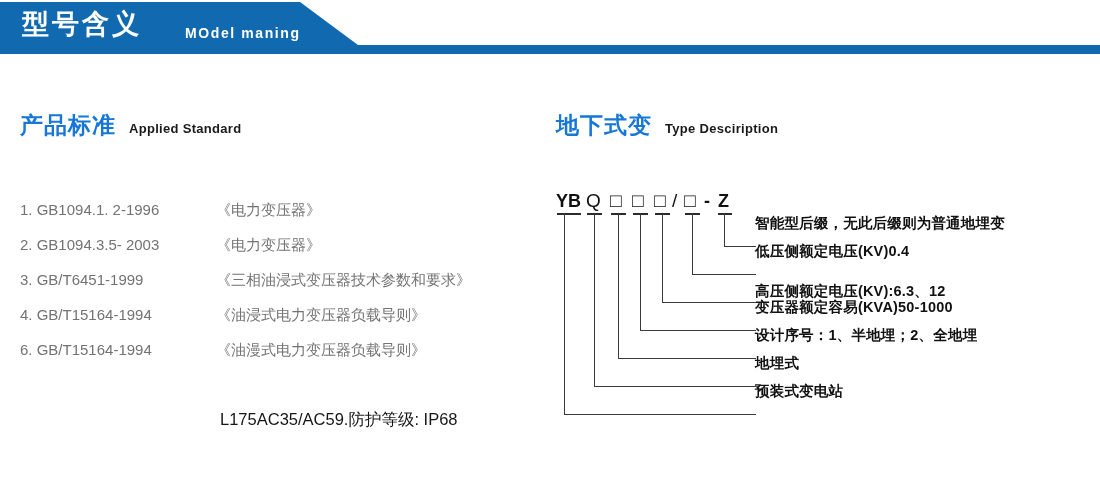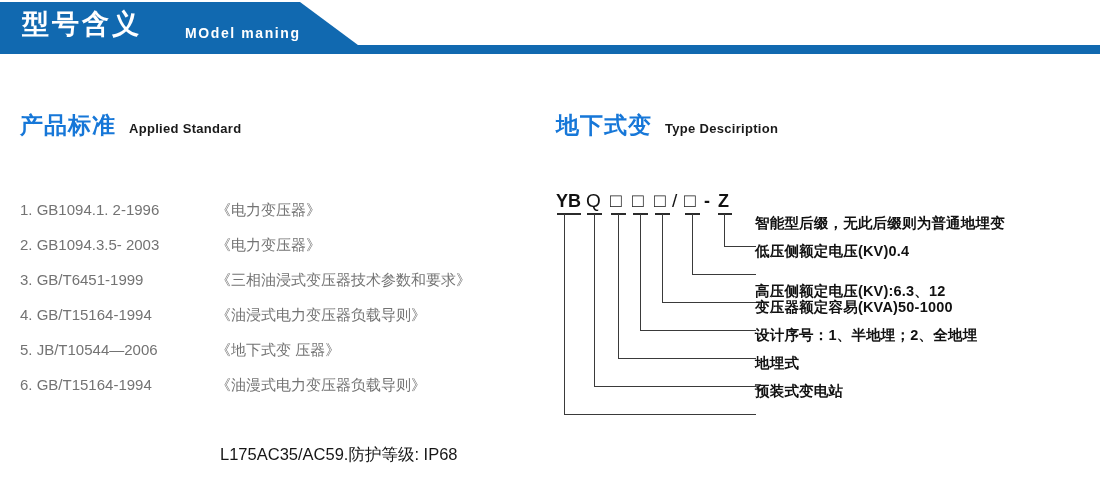--- a/index.html
+++ b/index.html
@@ -199,24 +199,20 @@
     <span class="std-code">2. GB1094.3.5- 2003</span>
     <span class="std-name">《电力变压器》</span>
   </div>
   <div class="standard-row">
     <span class="std-code">3. GB/T6451-1999</span>
     <span class="std-name">《三相油浸式变压器技术参数和要求》</span>
   </div>
   <div class="standard-row">
     <span class="std-code">4. GB/T15164-1994</span>
     <span class="std-name">《油浸式电力变压器负载导则》</span>
-  </div>
-  <div class="standard-row">
-    <span class="std-code">5. JB/T10544—2006</span>
-    <span class="std-name">《地下式变 压器》</span>
   </div>
   <div class="standard-row">
     <span class="std-code">6. GB/T15164-1994</span>
     <span class="std-name">《油漫式电力变压器负载导则》</span>
   </div>
   <div class="standard-row">
   </div>
   <div class="standard-subrow">L175AC35/AC59.防护等级: IP68</div>
 </div>
 

